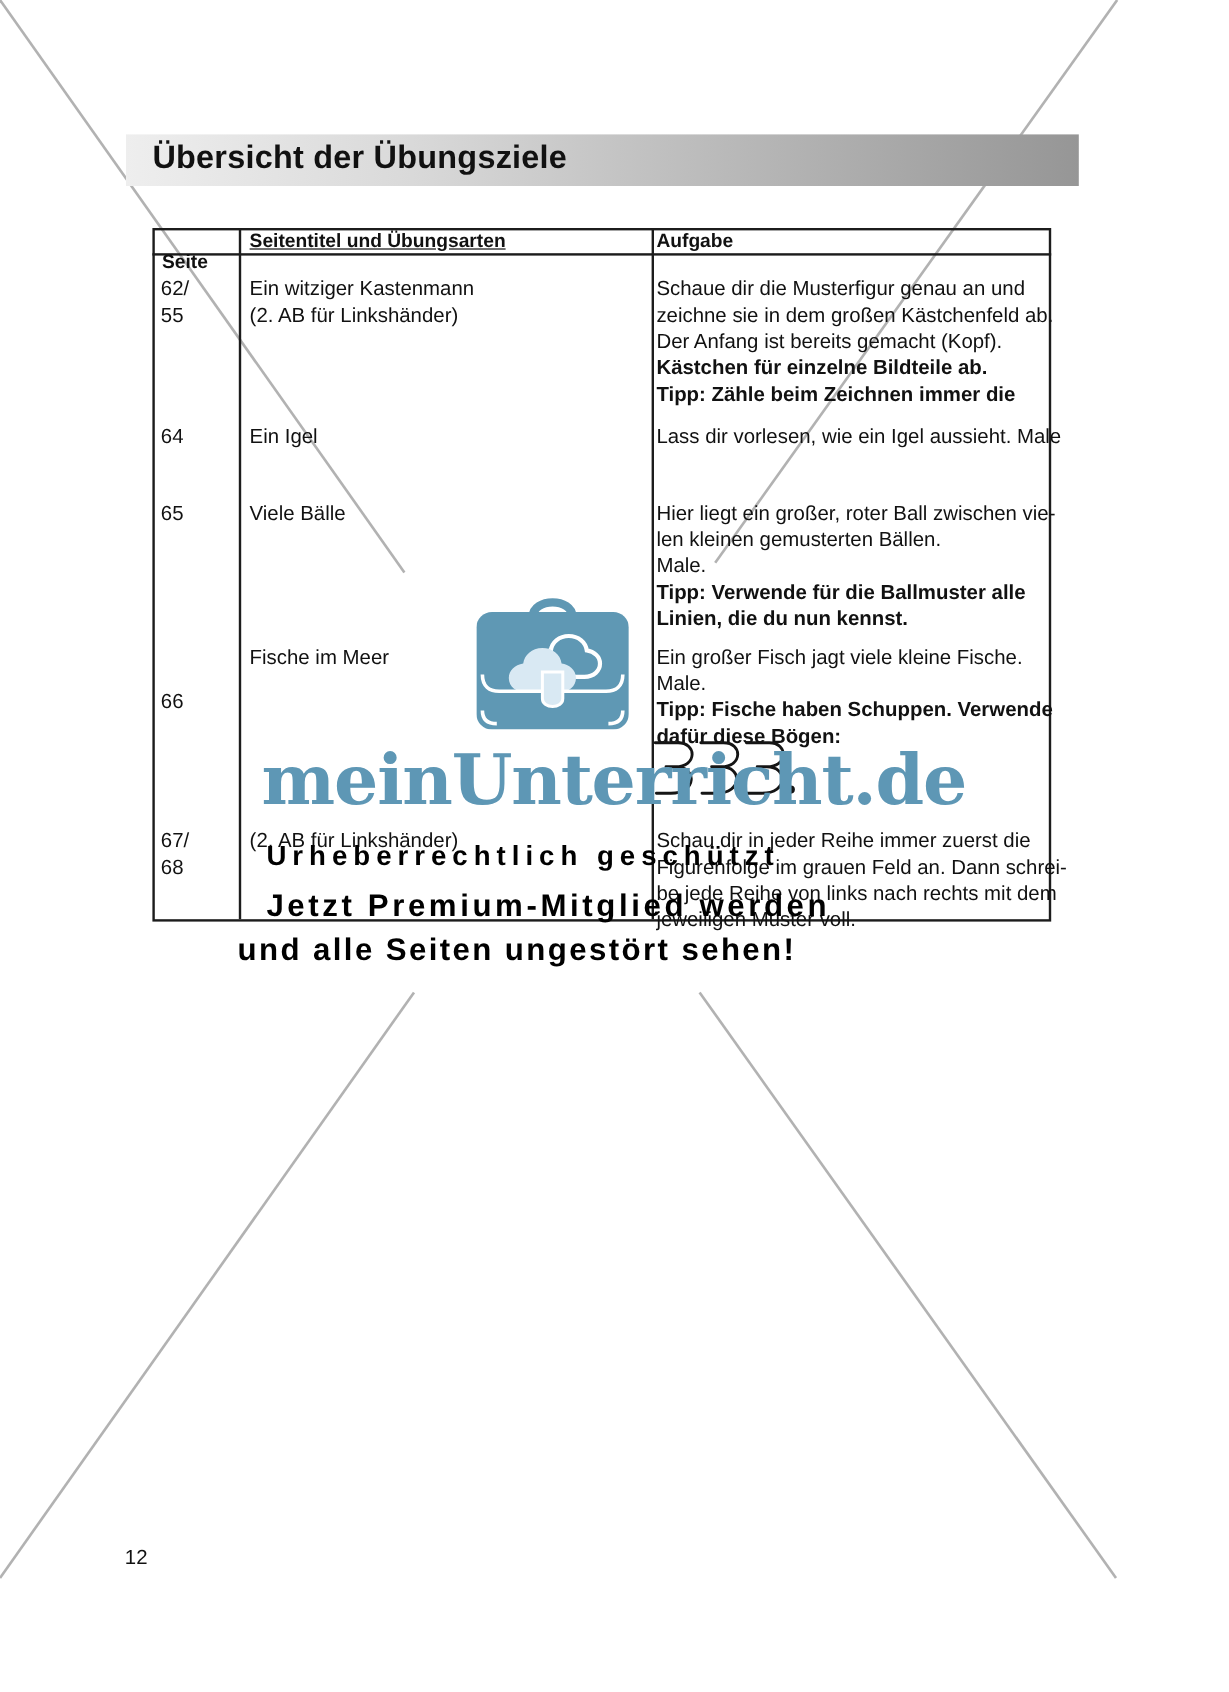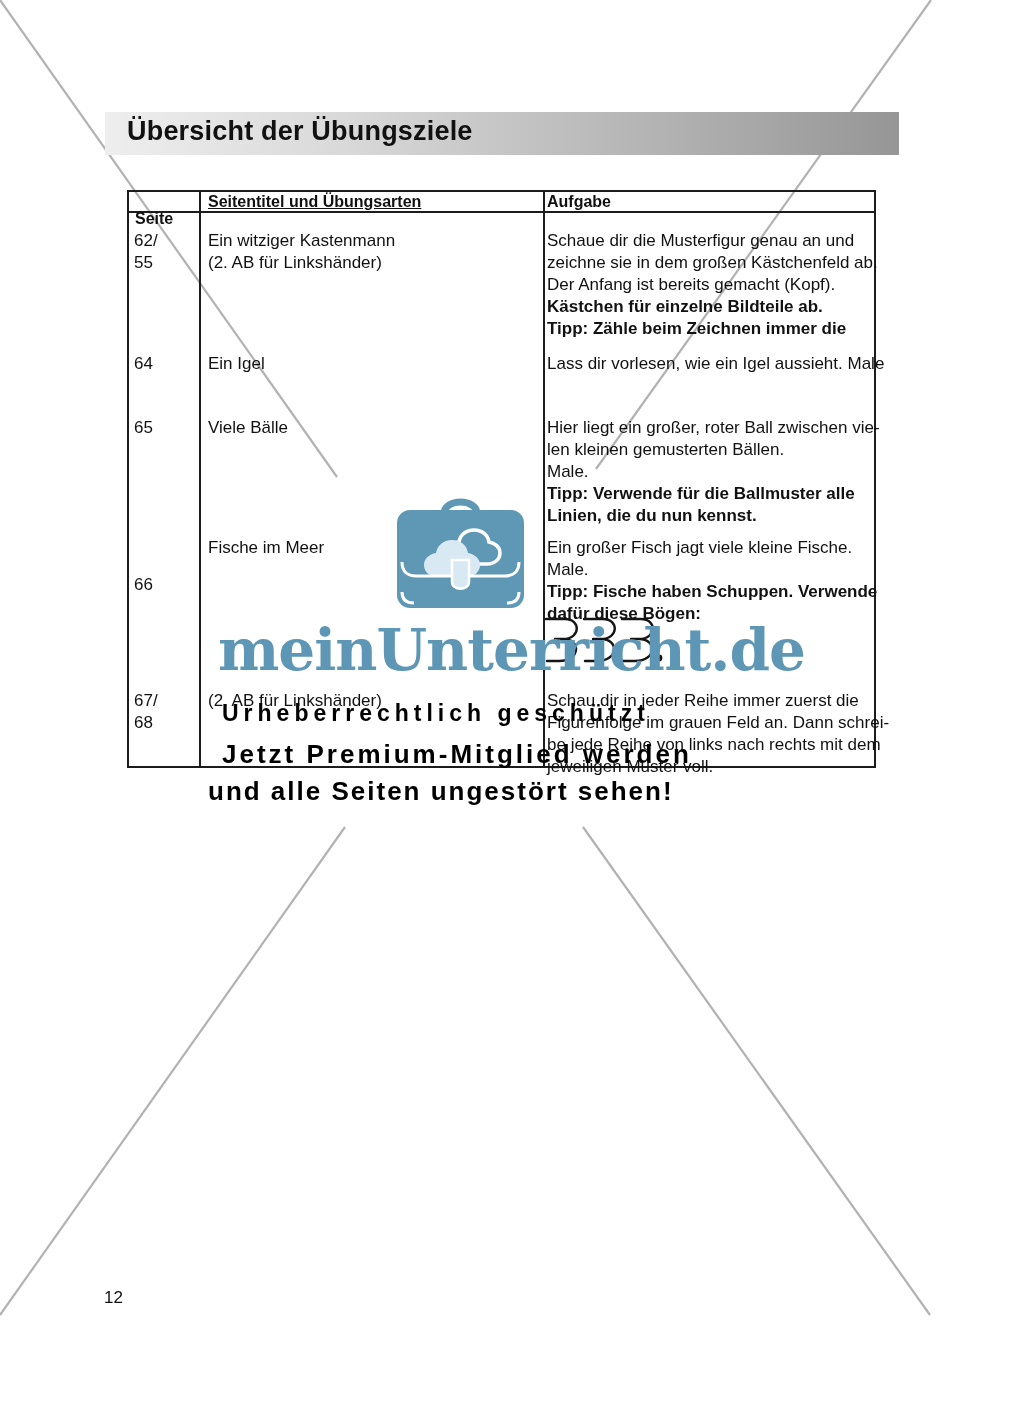--- a/index.html
+++ b/index.html
@@ -46,21 +46,21 @@
   
   .wm-script{
     left:218px;top:616px;
     font-family:"DejaVu Serif",serif;font-weight:bold;
     font-size:58px;color:#5e97b5;letter-spacing:-1px;white-space:nowrap;
     mix-blend-mode:multiply;
   }
   .wm-gray{color:#000000;font-weight:bold;white-space:nowrap;mix-blend-mode:multiply;}
   .wm-g1{left:222px;top:700px;font-size:23px;letter-spacing:5px;}
   .wm-g2{left:222px;top:739px;font-size:26px;letter-spacing:3px;}
-  .wm-g3{left:208px;top:776px;font-size:26px;letter-spacing:2px;}
+  .wm-g3{left:198px;top:776px;font-size:26px;letter-spacing:2px;}
 
   .page-number{left:104px;top:1288px;font-size:17px;}
 </style>
 </head>
 <body>
 
 <div class="page">
 
   <svg id="diag-layer" width="1024" height="1410" viewBox="0 0 1024 1410">
     <line x1="0" y1="0" x2="337" y2="477" stroke="#b2b2b2" stroke-width="2.2"></line>

